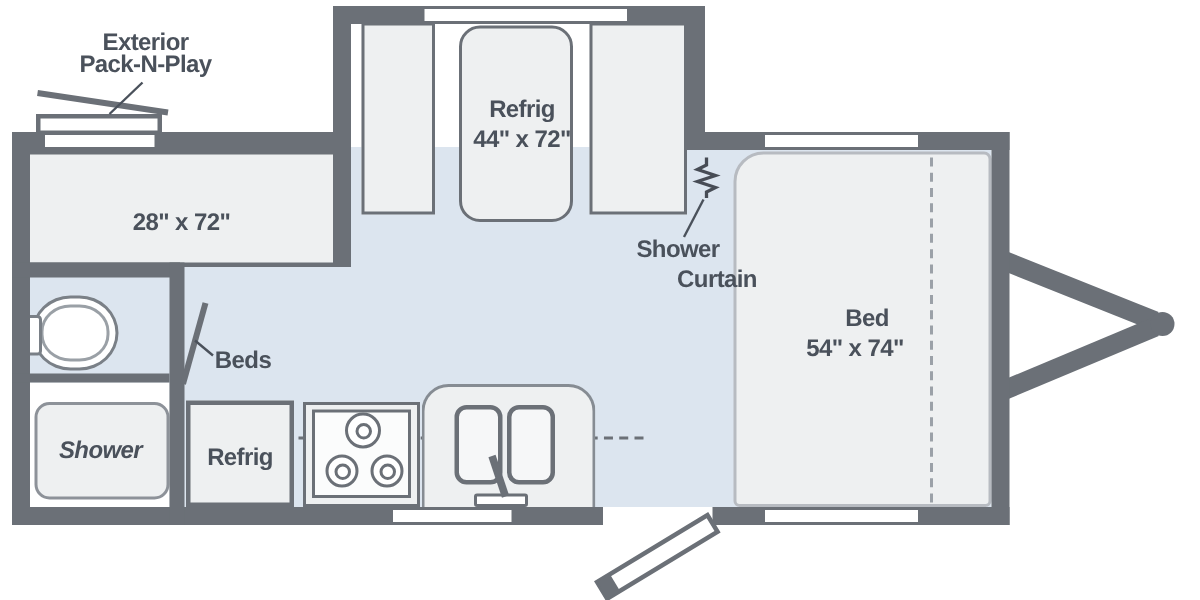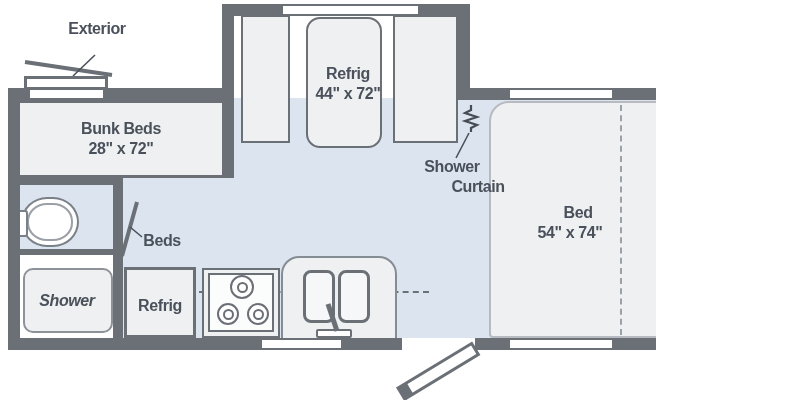--- a/index.html
+++ b/index.html
@@ -1,16 +1,16 @@
 <!DOCTYPE html>
 <html><head>
 <meta charset="utf-8">
 <style>
   html,body{margin:0;padding:0;background:#fff;}
-  #plan{position:relative;width:656px;height:400px;background:#ffffff;overflow:hidden;
+  #plan{position:relative;width:800px;height:400px;background:#ffffff;overflow:hidden;
         font-family:"Liberation Sans",sans-serif;}
   .wall{position:absolute;background:#6b7077;z-index:4;}
   .win{position:absolute;background:#ffffff;z-index:5;}
   .floor{position:absolute;background:#dce5ef;z-index:1;}
   .furn{position:absolute;background:#eef0f1;border:2px solid #6b7077;box-sizing:border-box;z-index:3;}
   .lbl{position:absolute;transform:translate(-50%,-50%);font-weight:bold;font-size:16px;
        color:#4a515b;letter-spacing:-0.4px;white-space:nowrap;text-align:center;z-index:7;}
   .burner{position:absolute;border:2px solid #6b7077;border-radius:50%;background:#fff;
           box-sizing:border-box;display:flex;align-items:center;justify-content:center;z-index:3;}
   .burner::after{content:"";width:7px;height:7px;border:2px solid #6b7077;border-radius:50%;}
@@ -98,22 +98,22 @@
 
     <line x1="328" y1="304" x2="337" y2="331" stroke="#6b7077" stroke-width="5"></line>
 
     <g transform="translate(475,349) rotate(148.8)">
       <rect x="0" y="-6.5" width="86" height="13" fill="#ffffff" stroke="#6b7077" stroke-width="3"></rect>
       <rect x="76" y="-6.5" width="10" height="13" fill="#6b7077"></rect>
     </g>
   </svg>
 
   <div class="lbl" style="left:97px;top:29px;">Exterior</div>
+  <div class="lbl" style="left:97px;top:44px;">Pack-N-Play</div>
 
-  <div class="lbl" style="left:121px;top:129px;">Bunk Beds</div>
   <div class="lbl" style="left:121px;top:149px;">28" x 72"</div>
 
   <div class="lbl" style="left:348px;top:74px;">Refrig</div>
   <div class="lbl" style="left:348px;top:94px;">44" x 72"</div>
 
   <div class="lbl" style="left:452px;top:167px;">Shower</div>
   <div class="lbl" style="left:452px;top:187px;margin-left:26px;">Curtain</div>
 
   <div class="lbl" style="left:578px;top:213px;">Bed</div>
   <div class="lbl" style="left:570px;top:233px;">54" x 74"</div>

